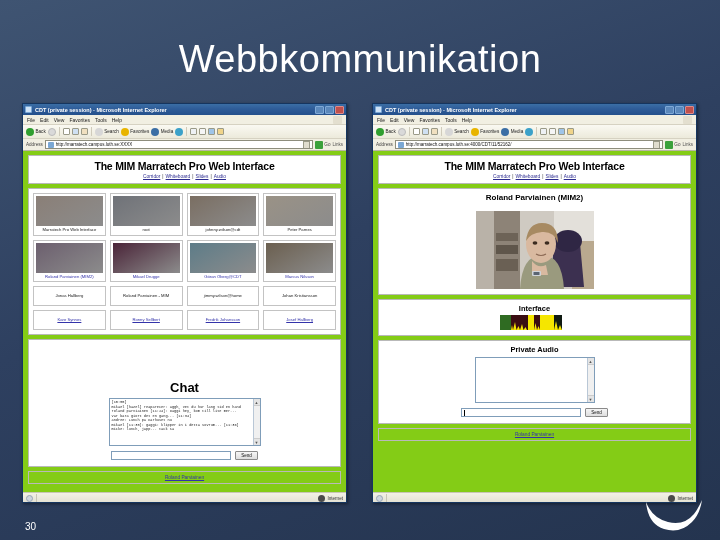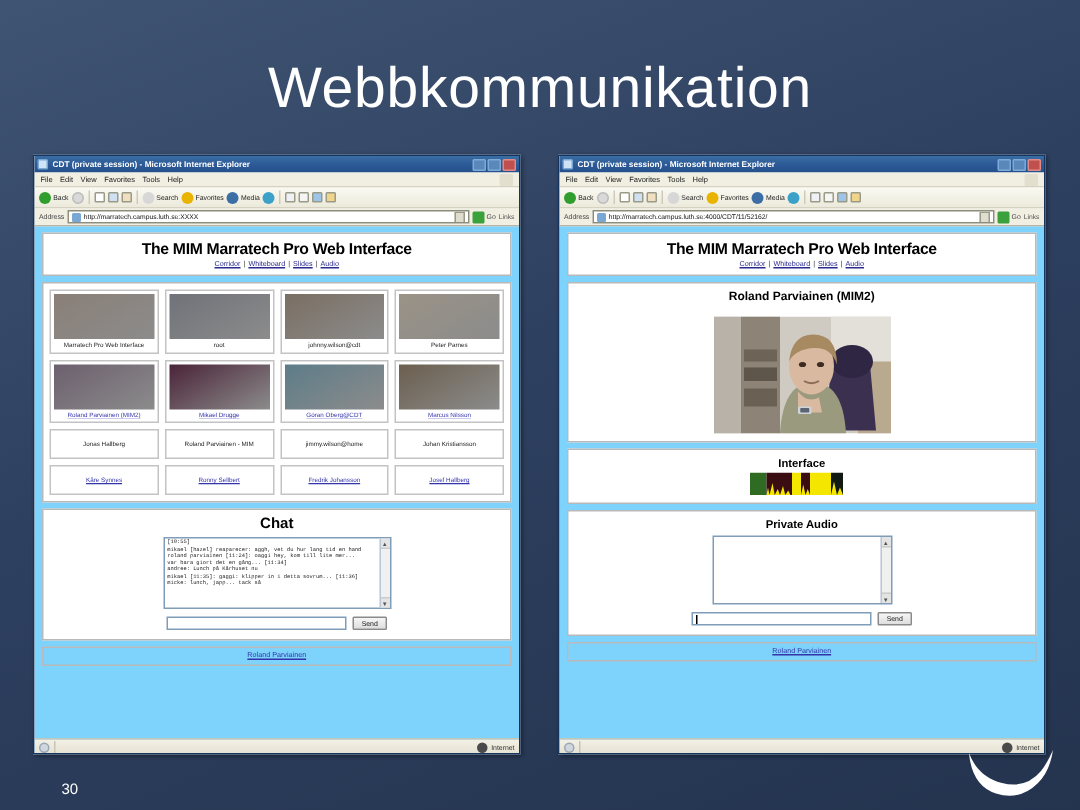--- a/index.html
+++ b/index.html
@@ -9,21 +9,21 @@
     background: linear-gradient(160deg, #3f5472 0%, #2e4060 45%, #24344f 100%);
     position: relative;
   }
   .slide-title {
     position: absolute; top: 38px; left: 0; width: 720px;
     text-align: center; color: #ffffff;
     font-size: 38px; font-weight: 400; letter-spacing: 0.5px;
     font-family: "Liberation Sans", sans-serif;
   }
   .slide-number {
-    position: absolute; left: 41px; top: 521px;
+    position: absolute; left: 25px; top: 521px;
     color: #ffffff; font-size: 10px;
   }
   .corner-logo { position: absolute; right: 8px; bottom: 4px; width: 70px; height: 40px; }
 
   
   .ie-window {
     position: absolute; background: #ffffff;
     border: 1px solid #15355f;
     box-shadow: 1px 1px 3px rgba(0,0,0,.45);
     font-size: 5px; overflow: hidden;
@@ -67,21 +67,21 @@
     flex: 1; height: 9px; background: #ffffff; border: 1px solid #8d8d7c;
     display: flex; align-items: center; padding: 0 2px; gap: 2px; overflow: hidden;
   }
   .addr-ico { width: 6px; height: 6px; background: #7aa7d4; flex: none; border-radius: 1px; }
   .addr-text { font-size: 4.5px; color: #111; white-space: nowrap; overflow: hidden; }
   .addr-drop { margin-left: auto; width: 7px; height: 8px; background: #e0ddce; border: 1px solid #9a9a88; flex: none; }
   .addr-go { display: flex; align-items: center; gap: 1px; flex: none; }
   .go-arrow { width: 8px; height: 8px; background: #3ba13b; border-radius: 1px; }
   .addr-links { font-size: 4.5px; color: #555; flex: none; }
 
-  .ie-viewport { background: #7dd3fc; position: relative; overflow: hidden; }
+  .ie-viewport { background: #84cc16; position: relative; overflow: hidden; }
   .ie-page { padding: 4px 5px 4px 5px; position: relative; }
 
   .ie-statusbar {
     position: absolute; left: 0; right: 0; bottom: 0; height: 11px;
     background: linear-gradient(180deg,#f3f1e6 0%,#e4e1d2 100%);
     border-top: 1px solid #c9c5b5; display: flex; align-items: center; padding: 0 3px; gap: 3px;
   }
   .sb-ico { width: 7px; height: 7px; border-radius: 50%; background: #cfd6de; border: 1px solid #9aa6b4; flex: none; }
   .sb-seg { height: 8px; border-left: 1px solid #c9c5b5; flex: none; width: 1px; }
   .sb-zone { margin-left: auto; display: flex; align-items: center; gap: 2px; font-size: 4.6px; color: #333; }
@@ -96,21 +96,21 @@
   .sep { color: #333; margin: 0 2px; text-decoration: none !important; }
   .session-title { font-size: 8px; padding: 4px 0; }
 
   .grid { display: grid; grid-template-columns: repeat(4, 1fr); gap: 4px; padding: 4px; }
   .cell { border: 1px solid #c3c3c3; background: #fff; padding: 2px; display: flex; flex-direction: column; align-items: center; }
   .thumb { width: 100%; height: 30px; margin-bottom: 2px; }
   .cell-label { font-size: 4.2px; text-align: center; line-height: 1.1; color: #222; white-space: nowrap; overflow: hidden; text-overflow: ellipsis; width: 100%; }
   .cell-label.link { color: #3333aa; text-decoration: underline; }
   .cell.textonly { height: 20px; justify-content: center; }
 
-  .chat-title { font-size: 10px; padding: 4px 0 3px; }
+  .chat-title { font-size: 13px; padding: 4px 0 3px; margin-top: 36px; }
   .chat-box {
     width: 152px; height: 48px; margin: 0 auto; border: 1px solid #7f9db9;
     background: #fff; display: flex; overflow: hidden;
   }
   .chat-text {
     flex: 1; font-family: "Liberation Mono", monospace; font-size: 3.6px;
     line-height: 1.25; padding: 1px 2px; color: #222; overflow: hidden; white-space: pre-wrap; word-break: break-word;
   }
   .chat-scroll { width: 7px; background: #f0f0f0; border-left: 1px solid #b9c7d6; display: flex; flex-direction: column; justify-content: space-between; }
   .scroll-arrow { height: 7px; background: #e4e4e4; border-bottom: 1px solid #ccc; font-size: 4px; text-align: center; color: #555; line-height: 7px; }

